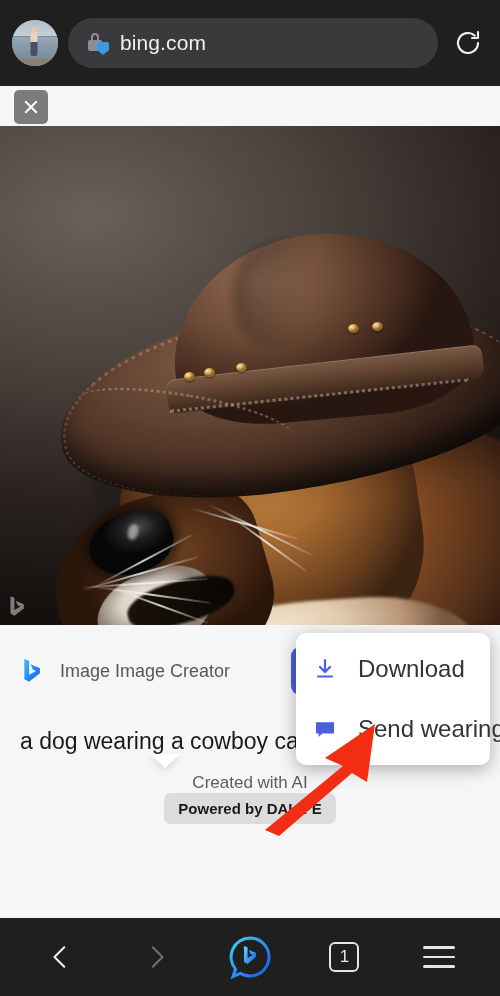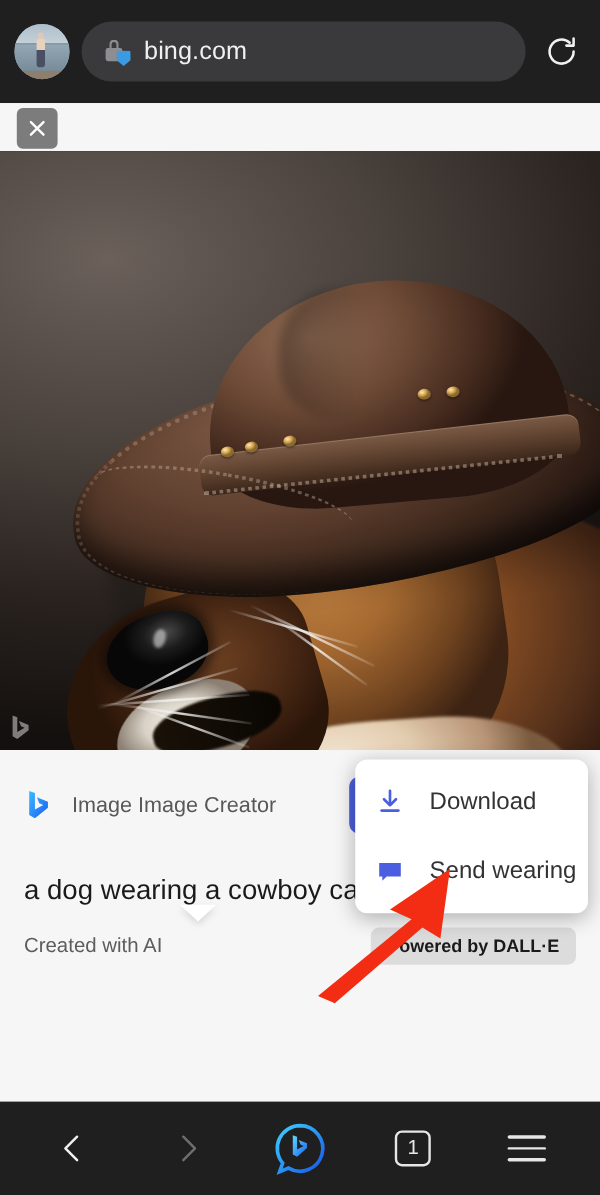--- a/index.html
+++ b/index.html
@@ -383,21 +383,21 @@
     filter: drop-shadow(0 3px 3px rgba(0,0,0,.12));
   }
   .popup-item {
     display: flex;
     align-items: center;
     gap: 20px;
     padding: 16px 16px;
     cursor: pointer;
   }
   .popup-item-label {
-    font-size: 20px;
+    font-size: 24px;
     color: #333333;
     white-space: nowrap;
   }
   .popup-icon {
     width: 26px; height: 26px;
     flex: 0 0 auto;
     display: flex;
     align-items: center;
     justify-content: center;
   }
@@ -462,20 +462,21 @@
     margin-top: 28px;
     font-size: 23px;
     color: #1a1a1a;
     line-height: 1.3;
   }
   .meta-row {
     margin-top: 16px;
     display: flex;
     align-items: center;
     justify-content: space-between;
+    flex-direction: column;
   }
   .created-with {
     font-size: 17px;
     color: #5d5d5d;
   }
   .dalle-badge {
     background: #dcdcdc;
     color: #1a1a1a;
     font-size: 15px;
     font-weight: bold;

